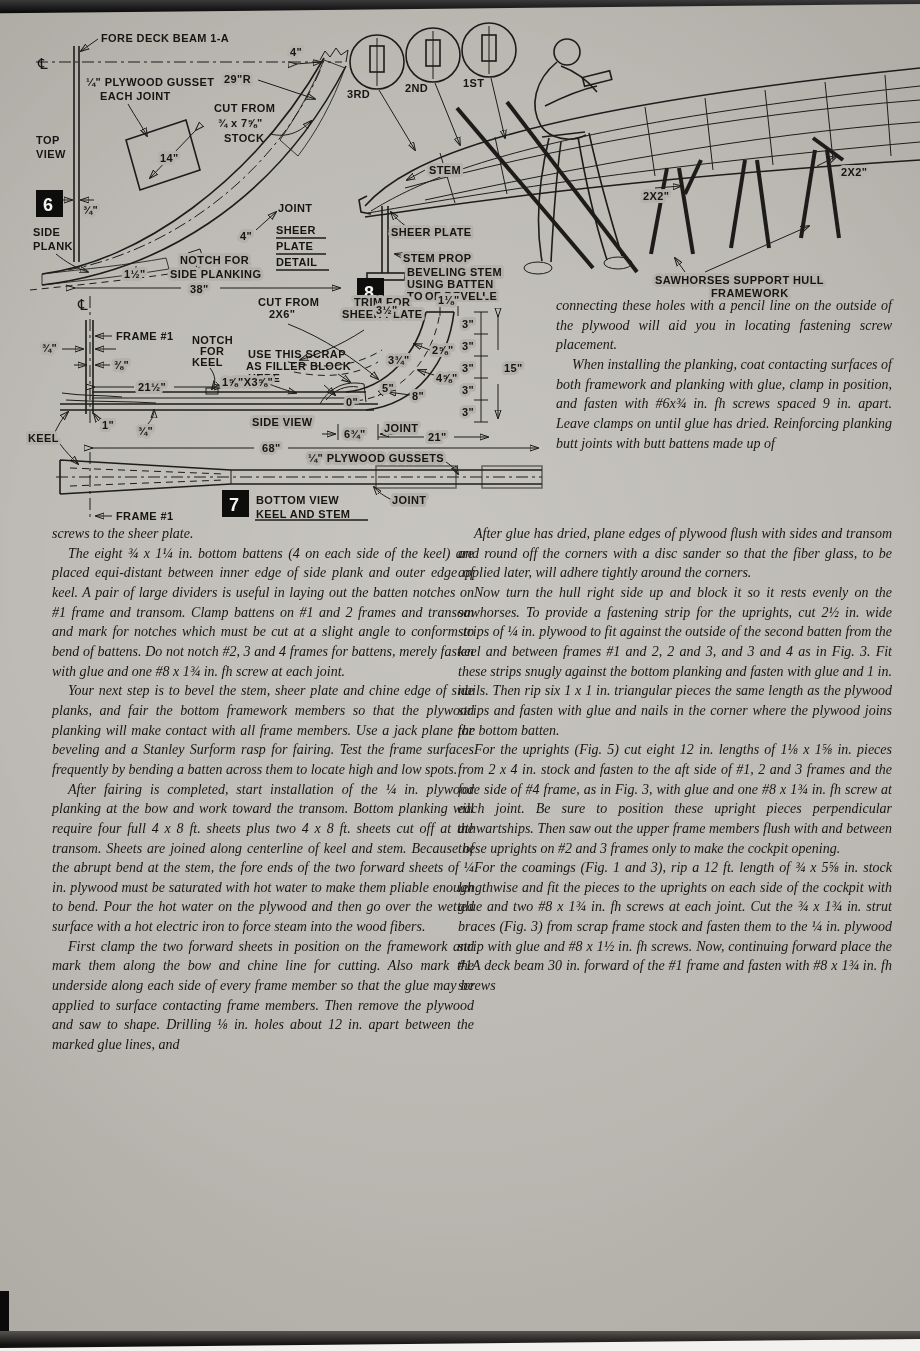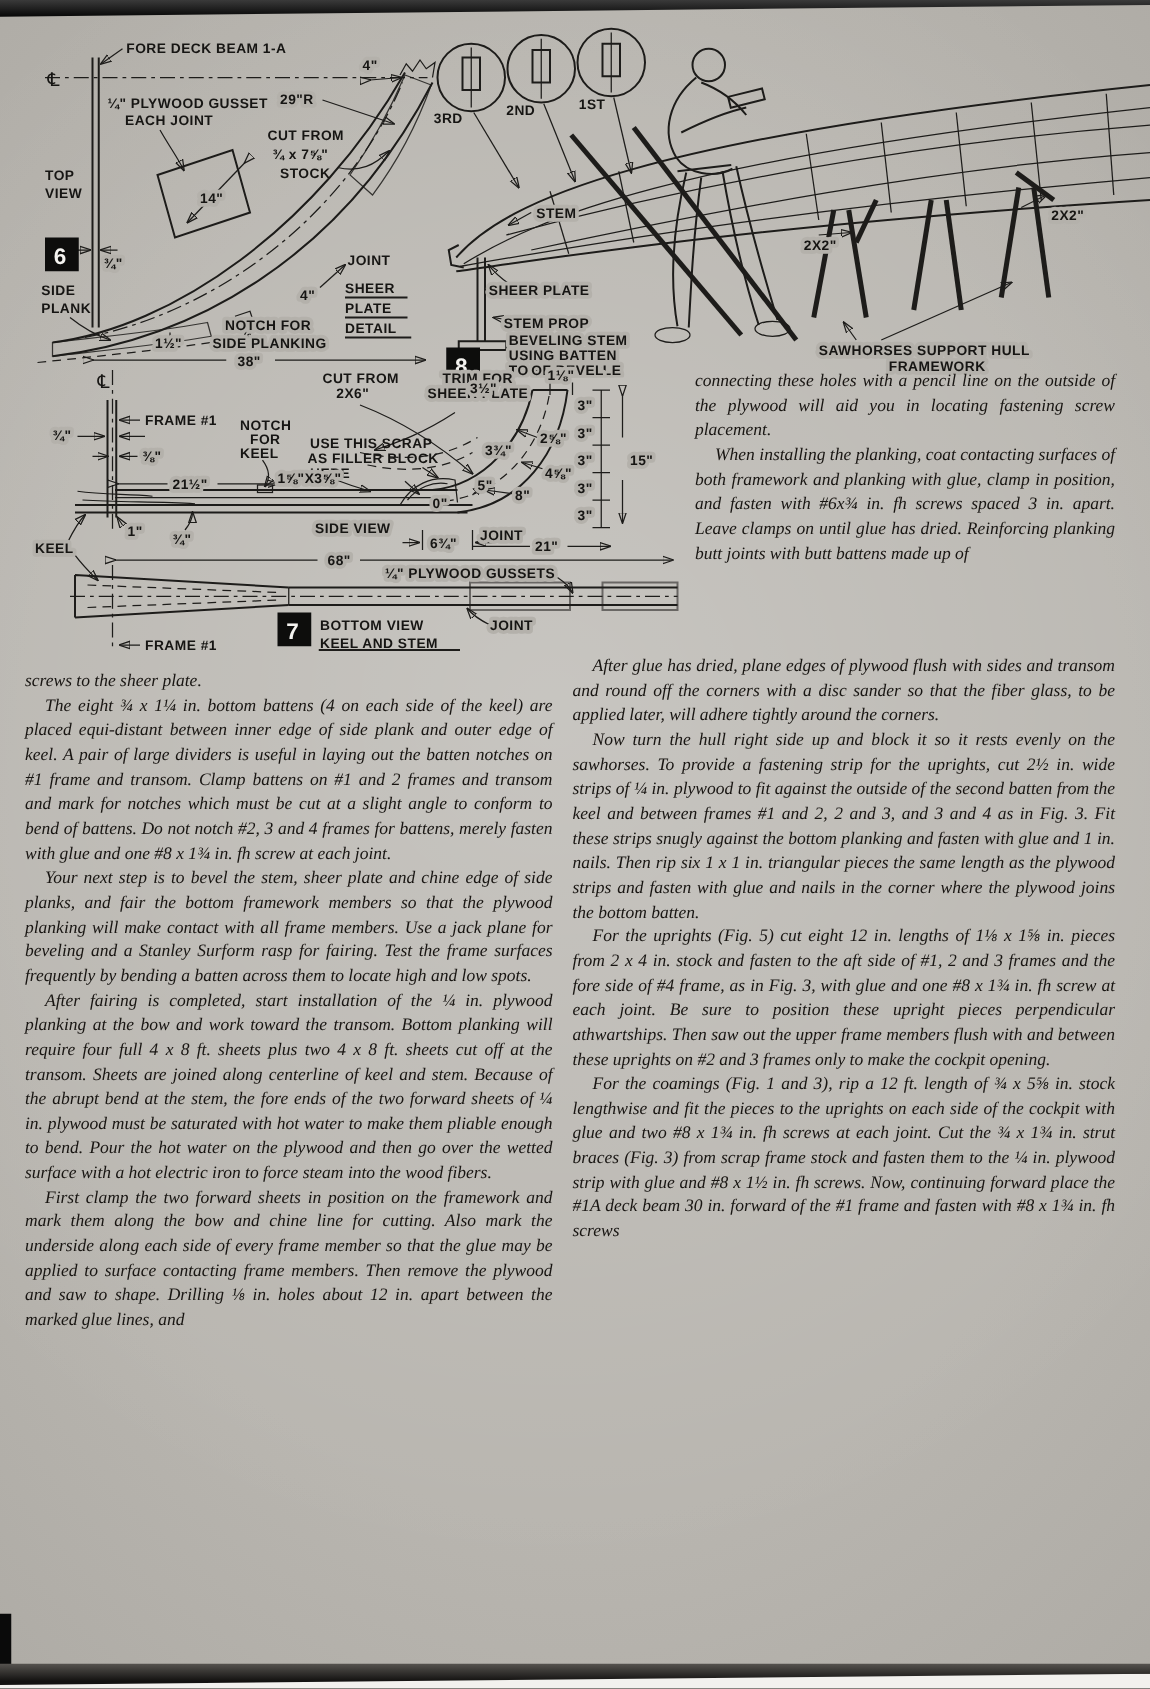--- a/index.html
+++ b/index.html
@@ -25,21 +25,21 @@
   svg text.bg{paint-order:stroke fill;stroke:#b4b1ab;stroke-width:6px;stroke-linejoin:round;}
   svg text.fignum{font-size:18px;fill:#f4f3f0;letter-spacing:0;}
   svg text.cl{font-family:"DejaVu Sans", sans-serif;font-size:15px;font-weight:normal;}
   svg .thin{stroke-width:1;} svg .med{stroke-width:1.6;} svg .thk{stroke-width:4;}
   svg .dd{stroke-dasharray:12 4 3 4;} svg .dash{stroke-dasharray:7 5;}
 
   .col{position:absolute;font-size:14px;line-height:19.65px;font-style:italic;}
   .para{margin:0;text-align:justify;}
   .para.ind{text-indent:16px;}
   .col-right-top{left:556px;top:296px;width:336px;}
-  .col-left{left:20px;top:524px;width:422px;margin-top:12px;}
+  .col-left{left:52px;top:524px;width:422px;}
   .col-right-bottom{left:458px;top:524px;width:434px;}
 </style>
 </head>
 <body>
 
 <div class="page">
   <div class="scan-top"></div>
 
   <svg class="fig" style="left:28px;top:22px" width="322" height="278" viewBox="0 0 322 278">
     <defs>
@@ -354,21 +354,21 @@
     <text class="bg" x="282" y="170">¼" PLYWOOD GUSSETS</text>
     <text class="bg" x="366" y="212">JOINT</text>
     <text class="fignum" x="203" y="219">7</text>
     <text x="230" y="212">BOTTOM VIEW</text>
     <text x="230" y="226">KEEL AND STEM</text>
     <text x="90" y="228">FRAME #1</text>
   </svg>
 
   <div class="col col-right-top">
       <p class="para">connecting these holes with a pencil line on the outside of the plywood will aid you in locating fastening screw placement.</p>
-      <p class="para ind">When installing the planking, coat contacting surfaces of both framework and planking with glue, clamp in position, and fasten with #6x¾ in. fh screws spaced 3 in. apart. Leave clamps on until glue has dried. Reinforcing planking butt joints with butt battens made up of</p>
+      <p class="para ind">When installing the planking, coat contacting surfaces of both framework and planking with glue, clamp in position, and fasten with #6x¾ in. fh screws spaced 9 in. apart. Leave clamps on until glue has dried. Reinforcing planking butt joints with butt battens made up of</p>
     </div>
   <div class="col col-left">
       <p class="para">screws to the sheer plate.</p>
       <p class="para ind">The eight ¾ x 1¼ in. bottom battens (4 on each side of the keel) are placed equi-distant between inner edge of side plank and outer edge of keel. A pair of large dividers is useful in laying out the batten notches on #1 frame and transom. Clamp battens on #1 and 2 frames and transom and mark for notches which must be cut at a slight angle to conform to bend of battens. Do not notch #2, 3 and 4 frames for battens, merely fasten with glue and one #8 x 1¾ in. fh screw at each joint.</p>
       <p class="para ind">Your next step is to bevel the stem, sheer plate and chine edge of side planks, and fair the bottom framework members so that the plywood planking will make contact with all frame members. Use a jack plane for beveling and a Stanley Surform rasp for fairing. Test the frame surfaces frequently by bending a batten across them to locate high and low spots.</p>
       <p class="para ind">After fairing is completed, start installation of the ¼ in. plywood planking at the bow and work toward the transom. Bottom planking will require four full 4 x 8 ft. sheets plus two 4 x 8 ft. sheets cut off at the transom. Sheets are joined along centerline of keel and stem. Because of the abrupt bend at the stem, the fore ends of the two forward sheets of ¼ in. plywood must be saturated with hot water to make them pliable enough to bend. Pour the hot water on the plywood and then go over the wetted surface with a hot electric iron to force steam into the wood fibers.</p>
       <p class="para ind">First clamp the two forward sheets in position on the framework and mark them along the bow and chine line for cutting. Also mark the underside along each side of every frame member so that the glue may be applied to surface contacting frame members. Then remove the plywood and saw to shape. Drilling ⅛ in. holes about 12 in. apart between the marked glue lines, and</p>
     </div>
   <div class="col col-right-bottom">
       <p class="para ind">After glue has dried, plane edges of plywood flush with sides and transom and round off the corners with a disc sander so that the fiber glass, to be applied later, will adhere tightly around the corners.</p>

